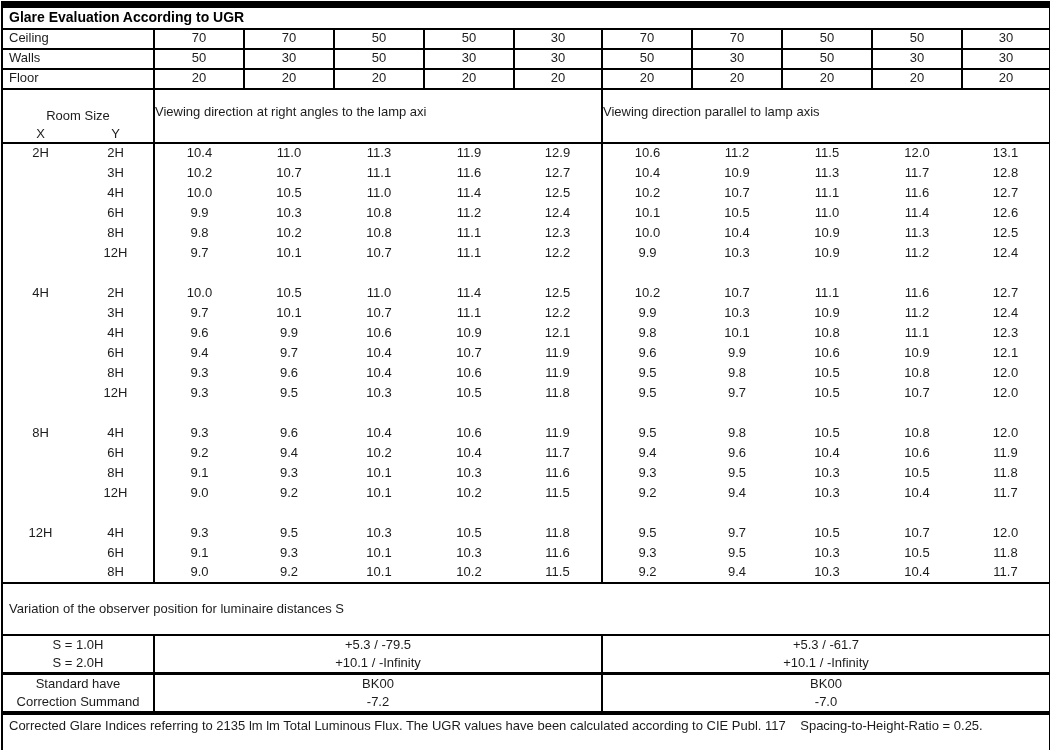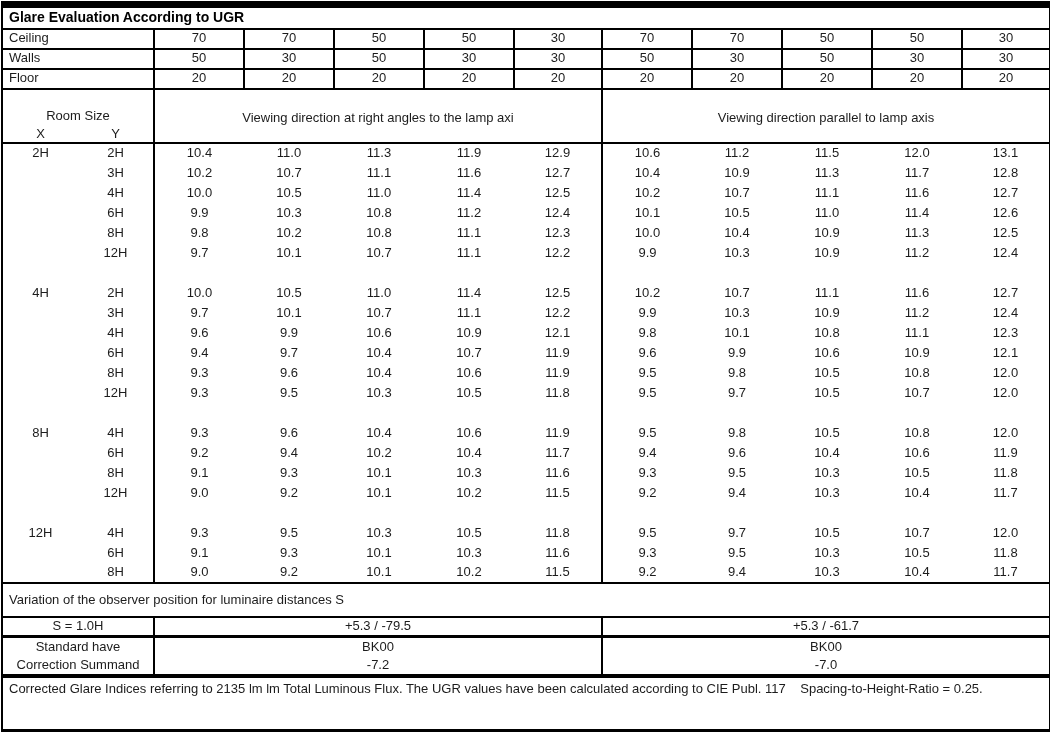--- a/index.html
+++ b/index.html
@@ -24,25 +24,25 @@
     text-align:left;padding:1px 6px;
     border-bottom:2px solid #000;
   }
   tr.refl td{border:2px solid #000;}
   td.rlabel{text-align:left;padding:0 6px;}
   td.rval{text-align:center;}
   td.rs,td.vhead{border:2px solid #000;vertical-align:top;}
   .rs-top{text-align:center;padding-top:18px;}
   .rs-xy{display:flex;padding-top:2px;}
   .rs-xy span{flex:1;text-align:center;}
-  td.vhead{text-align:center;padding-top:20px;}
+  td.vhead{text-align:left;padding-top:14px;}
   tr.data td{text-align:center;border:none;}
   .vr{border-right:2px solid #000 !important;}
   td.sechead{
-    text-align:left;padding:8px 6px;
+    text-align:left;padding:17px 6px;
     border-top:2px solid #000;border-bottom:2px solid #000;
   }
   td.slbl{text-align:center;margin-top:48px;}
   td.sval{text-align:center;}
   tr.bt3 td{border-top:3px solid #000;}
   td.footer{
     border-top:4px solid #000;
     vertical-align:top;text-align:left;
     padding:3px 6px;white-space:pre-wrap;
   }
@@ -402,20 +402,25 @@
           <td class="num">11.7</td>
         </tr>
         <tr style="height: 20px;">
           <td class="sechead" colspan="12">Variation of the observer position for luminaire distances S</td>
         </tr>
         <tr style="height: 19px;">
           <td class="slbl vr" colspan="2">S = 1.0H</td>
           <td class="sval vr" colspan="5">+5.3 / -79.5</td>
           <td class="sval" colspan="5">+5.3 / -61.7</td>
         </tr>
+        <tr style="height: 19px;">
+          <td class="slbl vr" colspan="2">S = 2.0H</td>
+          <td class="sval vr" colspan="5">+10.1 / -Infinity</td>
+          <td class="sval" colspan="5">+10.1 / -Infinity</td>
+        </tr>
         <tr class="bt3" style="height: 20px;">
           <td class="slbl vr" colspan="2">Standard have</td>
           <td class="sval vr" colspan="5">BK00</td>
           <td class="sval" colspan="5">BK00</td>
         </tr>
         <tr style="height: 20px;">
           <td class="slbl vr" colspan="2">Correction Summand</td>
           <td class="sval vr" colspan="5">-7.2</td>
           <td class="sval" colspan="5">-7.0</td>
         </tr>

